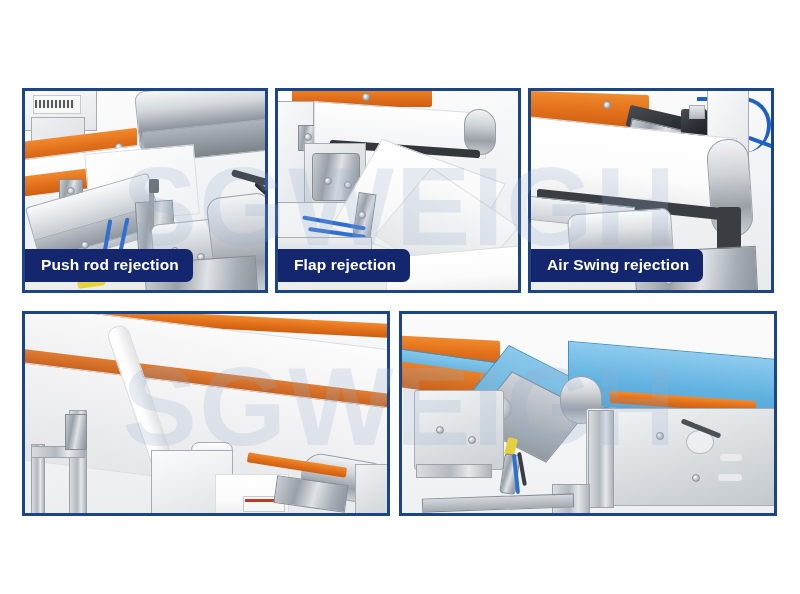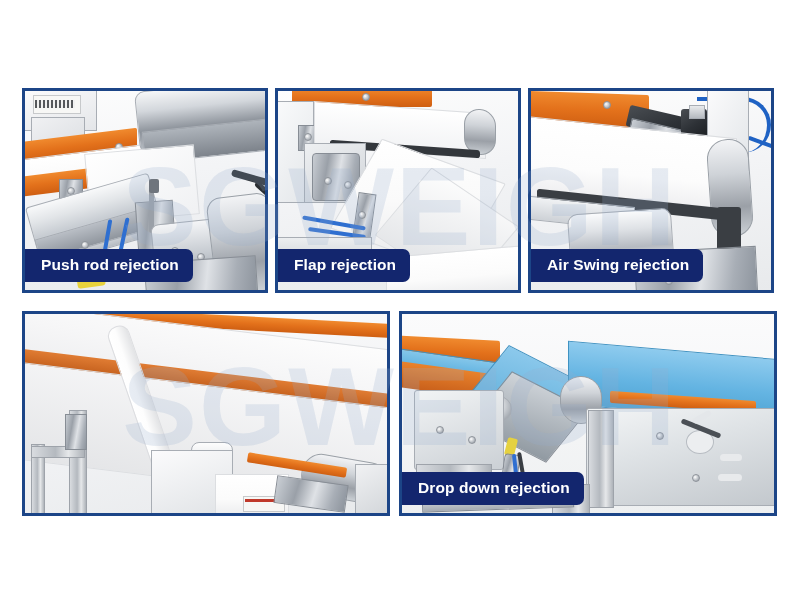--- a/index.html
+++ b/index.html
@@ -372,21 +372,20 @@
       <div style="position:absolute; left:290px; top:100px; width:20px; height:6px; background:#e4e7ea; border-radius:4px; transform:rotate(-28deg);"></div>
       <div style="position:absolute; left:318px; top:140px; width:22px; height:7px; background:#e8eaec; border-radius:4px;"></div>
       <div style="position:absolute; left:316px; top:160px; width:24px; height:7px; background:#e8eaec; border-radius:4px;"></div>
 
       <div class="post" style="left:186px; top:96px; width:24px; height:96px;"></div>
 
       <div class="post" style="left:150px; top:170px; width:36px; height:36px;"></div>
 
       <div class="steel-d" style="left:20px; top:182px; width:150px; height:12px; transform:rotate(-2deg); background:linear-gradient(180deg,#d4d8dc,#a5abb2);"></div>
     </div>
-    <div class="badge">Drop down rejection</div>
   </div>
 
   <div class="watermark">
     <div class="wm-text wm-top">SGWEIGH</div>
     <div class="wm-text wm-bottom">SGWEIGH</div>
   </div>
 
 </div>
 
 </body></html>

